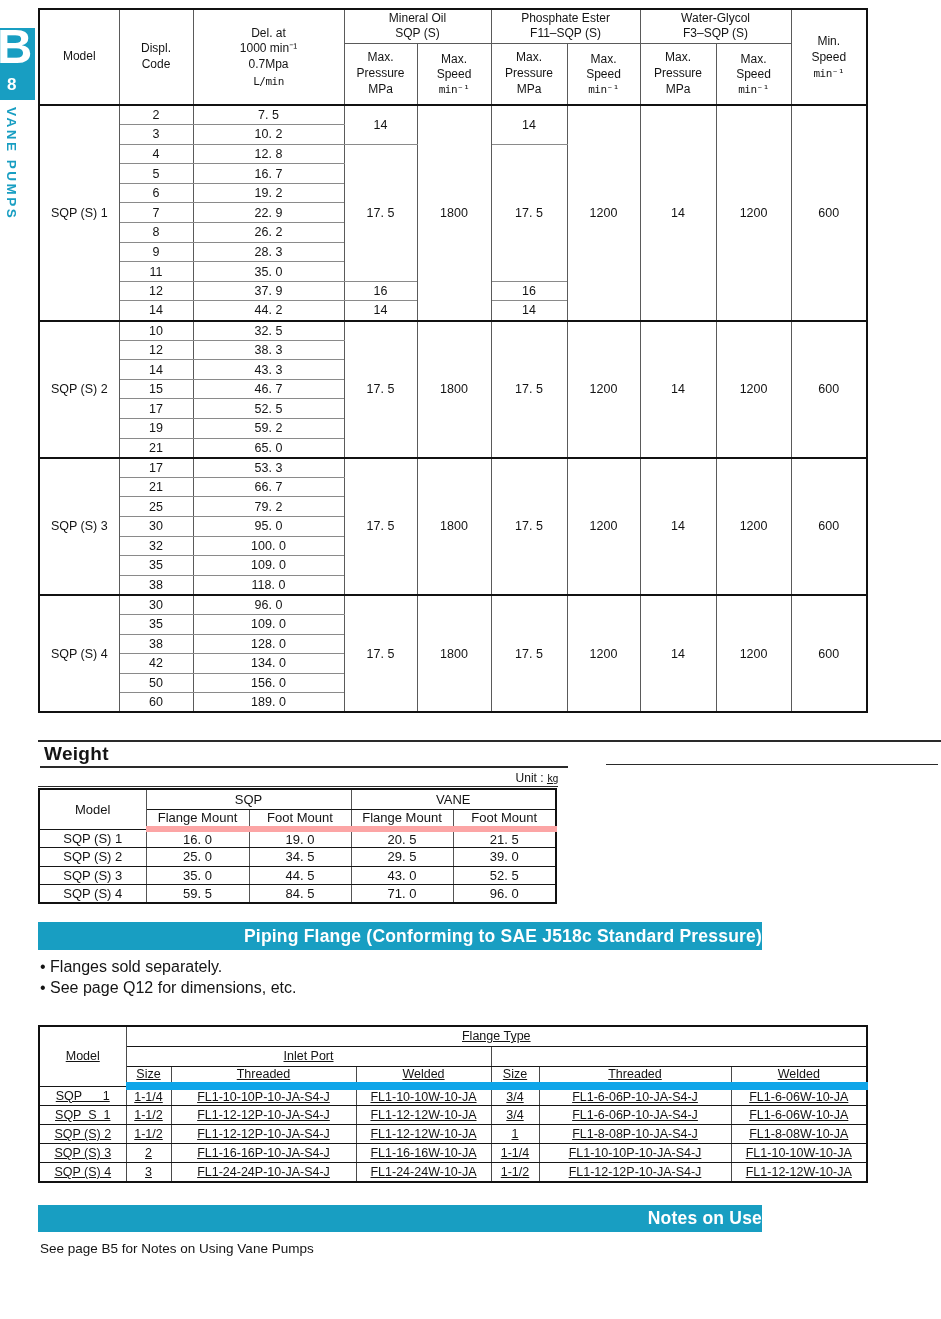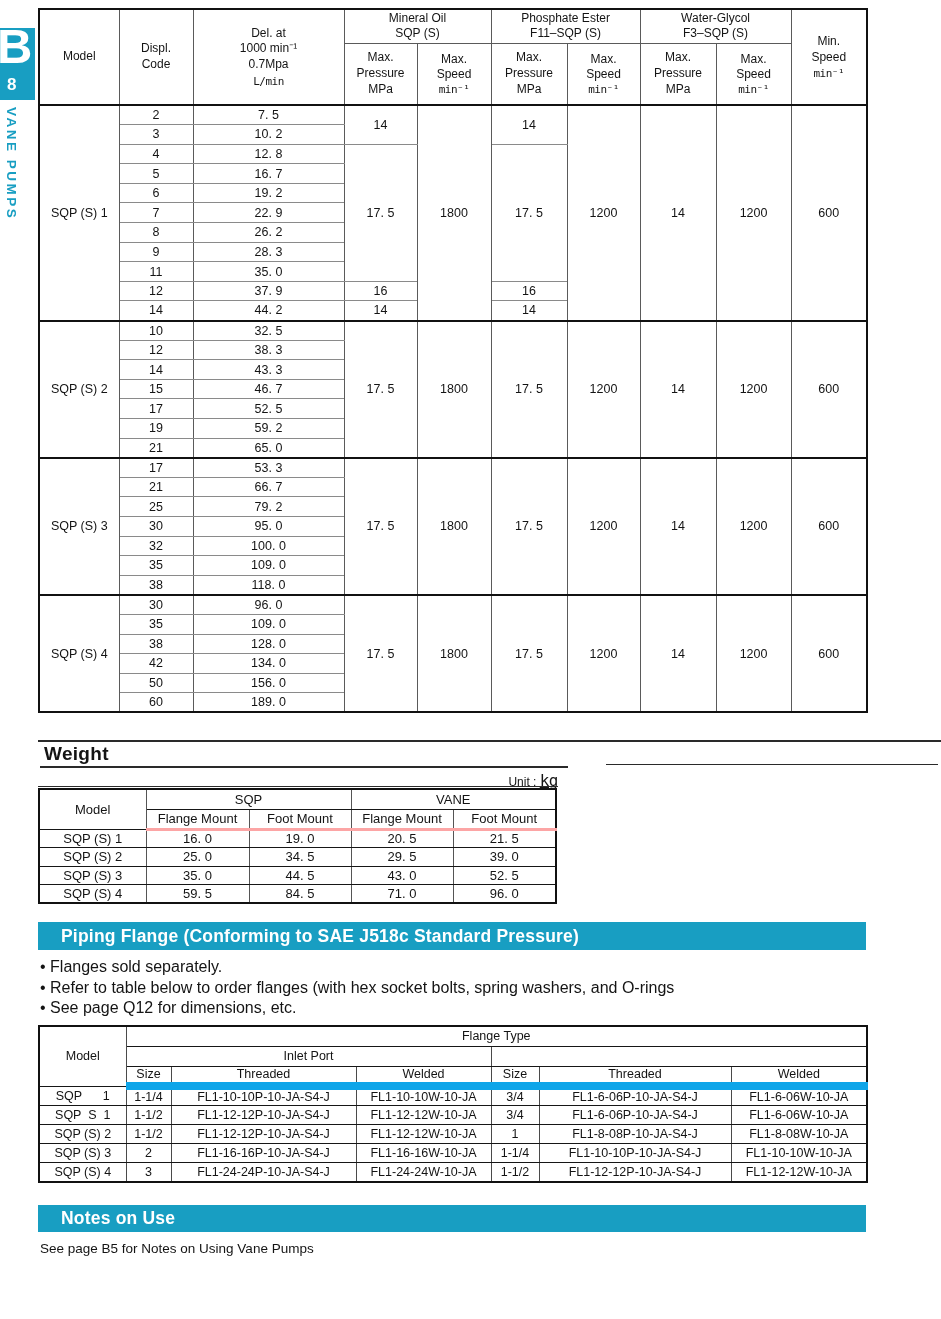--- a/index.html
+++ b/index.html
@@ -33,38 +33,38 @@
   #main-table thead th[rowspan] { border-bottom:2.5px solid #111; }
   #main-table tbody tr { height:19.6px; }
   #main-table tbody td { border-top:1px solid #8a8a8a; border-bottom:1px solid #8a8a8a; }
   #main-table tbody tr.group-start td { border-top:2.5px solid #111; }
   #main-table .model { font-size:12.5px; }
 
   
   .rule { position:absolute; background:#2a2a2a; }
   #weight-title { position:absolute; left:44px; top:743px; font-size:19px; font-weight:bold; letter-spacing:0.3px; }
   #unit-label { position:absolute; left:470px; top:771px; width:88px; text-align:right; font-size:12px; }
-  #unit-label .mono { font-size:16px;text-decoration:underline; }
+  #unit-label .mono { font-size:10px;text-decoration:underline; }
   #weight-table { position:absolute; left:38px; top:788px; width:517px; font-size:13px; border:2.5px solid #111; }
   #weight-table th, #weight-table td { border:1.5px solid #161616; border-left:1px solid #555; border-right:1px solid #555; }
   #weight-table thead tr { height:20px; }
   #weight-table tbody tr { height:18.6px; }
-  #weight-table thead tr.r2 th { border-bottom:3px solid #fca5a5; }
-
-  
-  .banner { position:absolute; left:38px; width:828px; background:#189ec2; color:#fff; font-weight:bold; font-size:17.5px; padding-left:23px; letter-spacing:0.2px; }
+  #weight-table thead tr.r2 th { border-bottom:6px solid #fca5a5; }
+
+  
+  .banner { position:absolute; left:38px; width:724px; background:#189ec2; color:#fff; font-weight:bold; font-size:17.5px; padding-left:23px; letter-spacing:0.2px;text-align:right; }
   #piping-banner { top:922px; height:28px; line-height:28px; }
   #notes-banner { top:1205px; height:27px; line-height:27px; }
 
   
   #piping-bullets { position:absolute; left:40px; top:957px; list-style:none; font-size:16px; line-height:20.7px; }
 
   
   #flange-table { position:absolute; left:38px; top:1025px; width:828px; font-size:12.5px; border:2.5px solid #111; }
-  #flange-table th, #flange-table td { border:1.5px solid #161616; border-left:1px solid #4a4a4a; border-right:1px solid #4a4a4a; }
+  #flange-table th, #flange-table td { border:1.5px solid #161616; border-left:1px solid #4a4a4a; border-right:1px solid #4a4a4a;text-decoration:underline; }
   #flange-table thead tr { height:20px; }
   #flange-table tbody tr { height:19.2px; }
   #flange-table thead tr.r3 th { border-bottom:8px solid #0ea5e9; }
   #flange-table .fmodel { white-space:pre; }
 
   
   #notes-text { position:absolute; left:40px; top:1241px; font-size:13.5px; }
 </style>
 </head>
 <body>
@@ -376,21 +376,20 @@
         <td>84. 5</td>
         <td>71. 0</td>
         <td>96. 0</td>
       </tr>
     </tbody>
 </table>
 
 <div class="banner" id="piping-banner">Piping Flange (Conforming to SAE J518c Standard Pressure)</div>
 <ul id="piping-bullets">
   <li>• Flanges sold separately.</li>
-  <li>• Refer to table below to order flanges (with hex socket bolts, spring washers, and O-rings</li>
   <li>• See page Q12 for dimensions, etc.</li>
 </ul>
 
 <table id="flange-table">
   <colgroup>
     <col style="width:87px">
       <col style="width:45px">
       <col style="width:185px">
       <col style="width:135px">
     <col style="width:48px">

